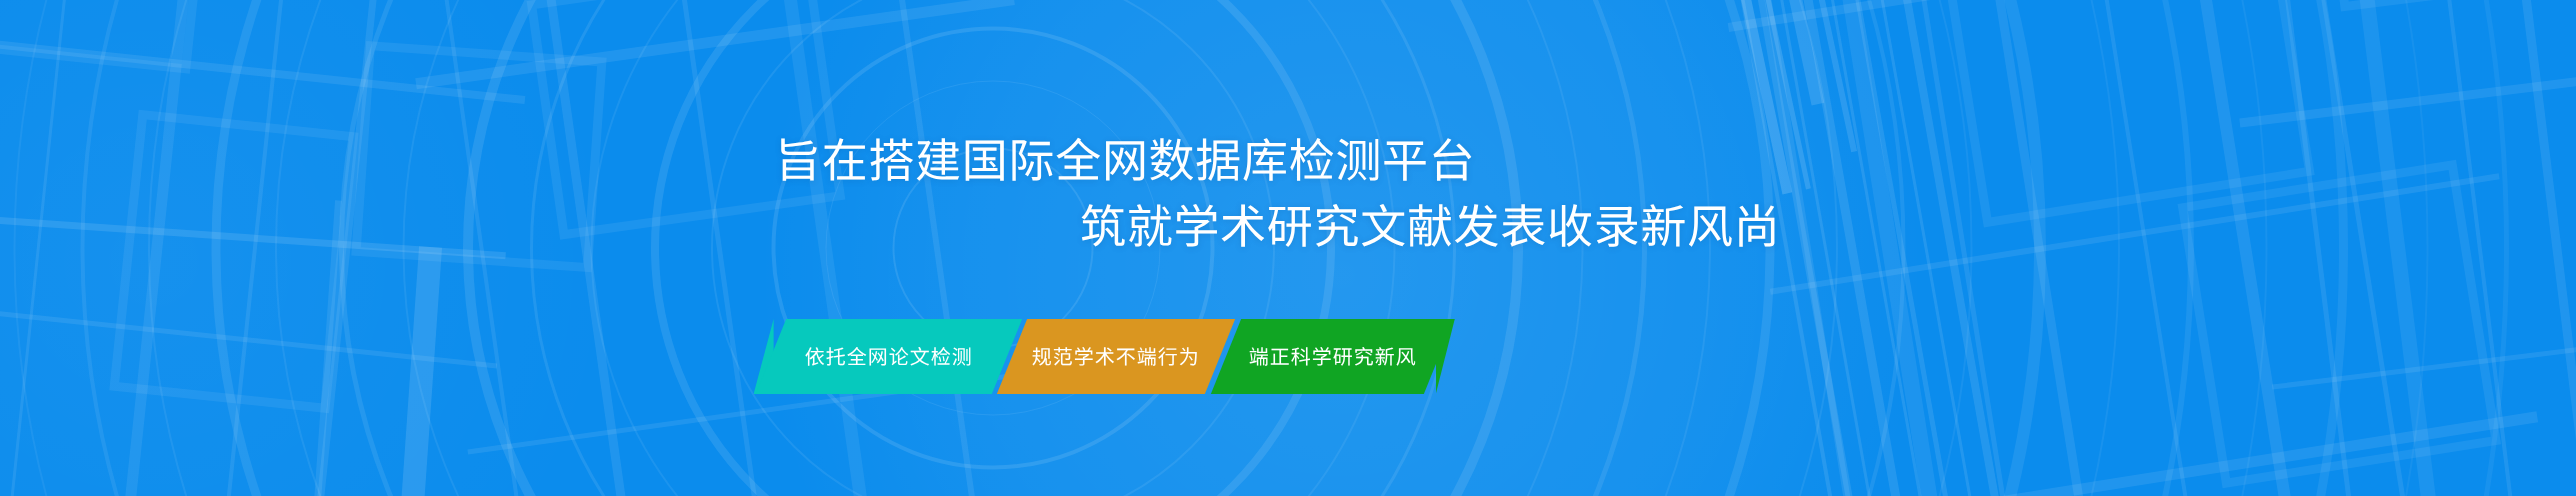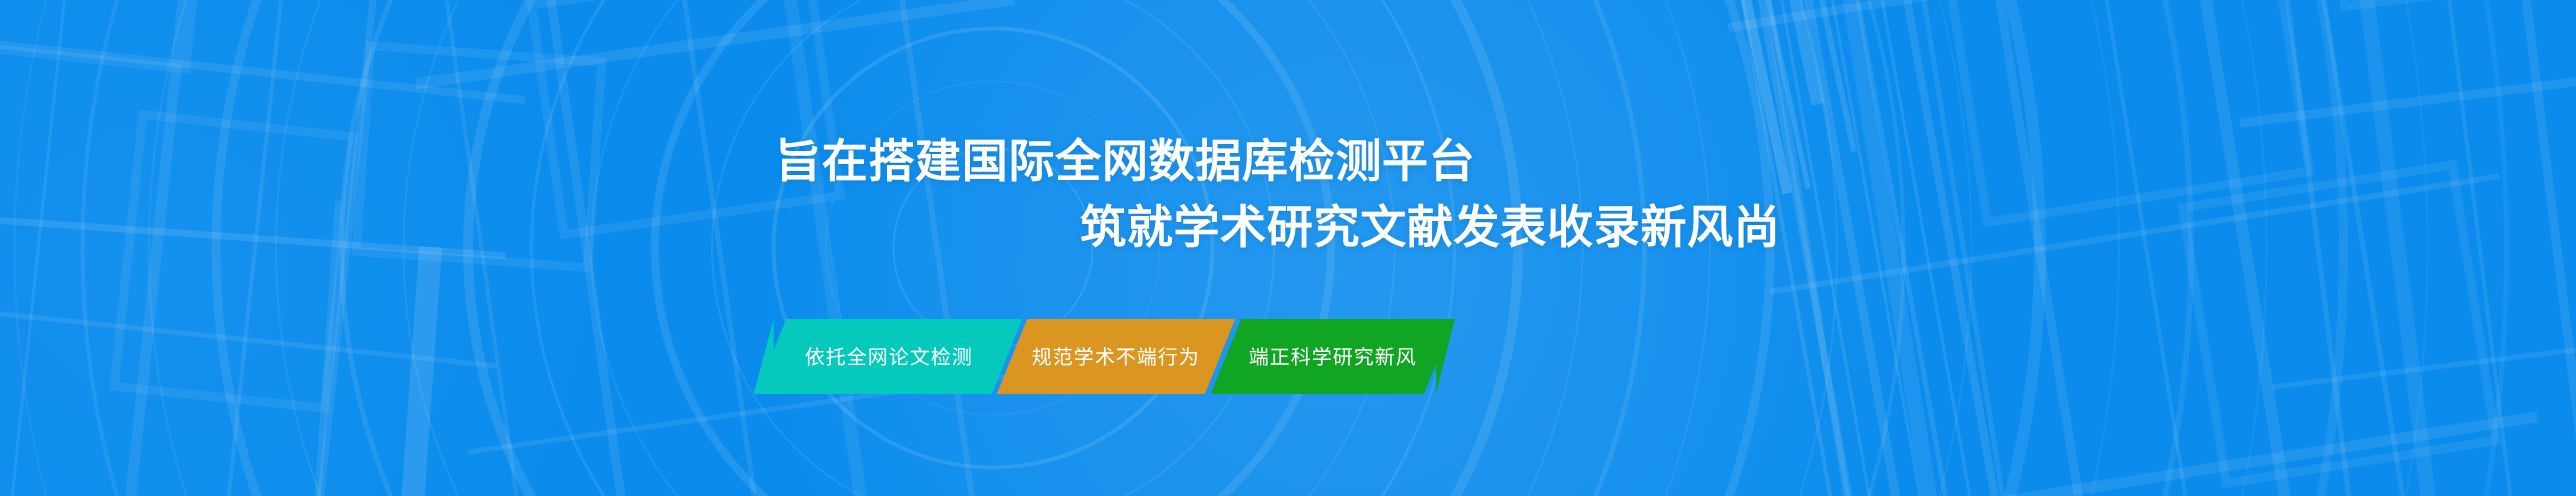--- a/index.html
+++ b/index.html
@@ -65,21 +65,21 @@
 
   
   .headline{
     position:absolute;
     left:0;top:0;width:100%;
     pointer-events:none;
   }
   .hl-line{
     position:absolute;
     color:#ffffff;
-    font-weight:bold;
+    font-weight:normal;
     font-size:46px;
     line-height:47px;
     letter-spacing:0.7px;
     white-space:nowrap;
     text-shadow:0 1.3px 6.7px rgba(0,60,120,0.18);
   }
   .hl-1{left:775px;top:138px;}
   .hl-2{left:1080px;top:204px;}
 
   

